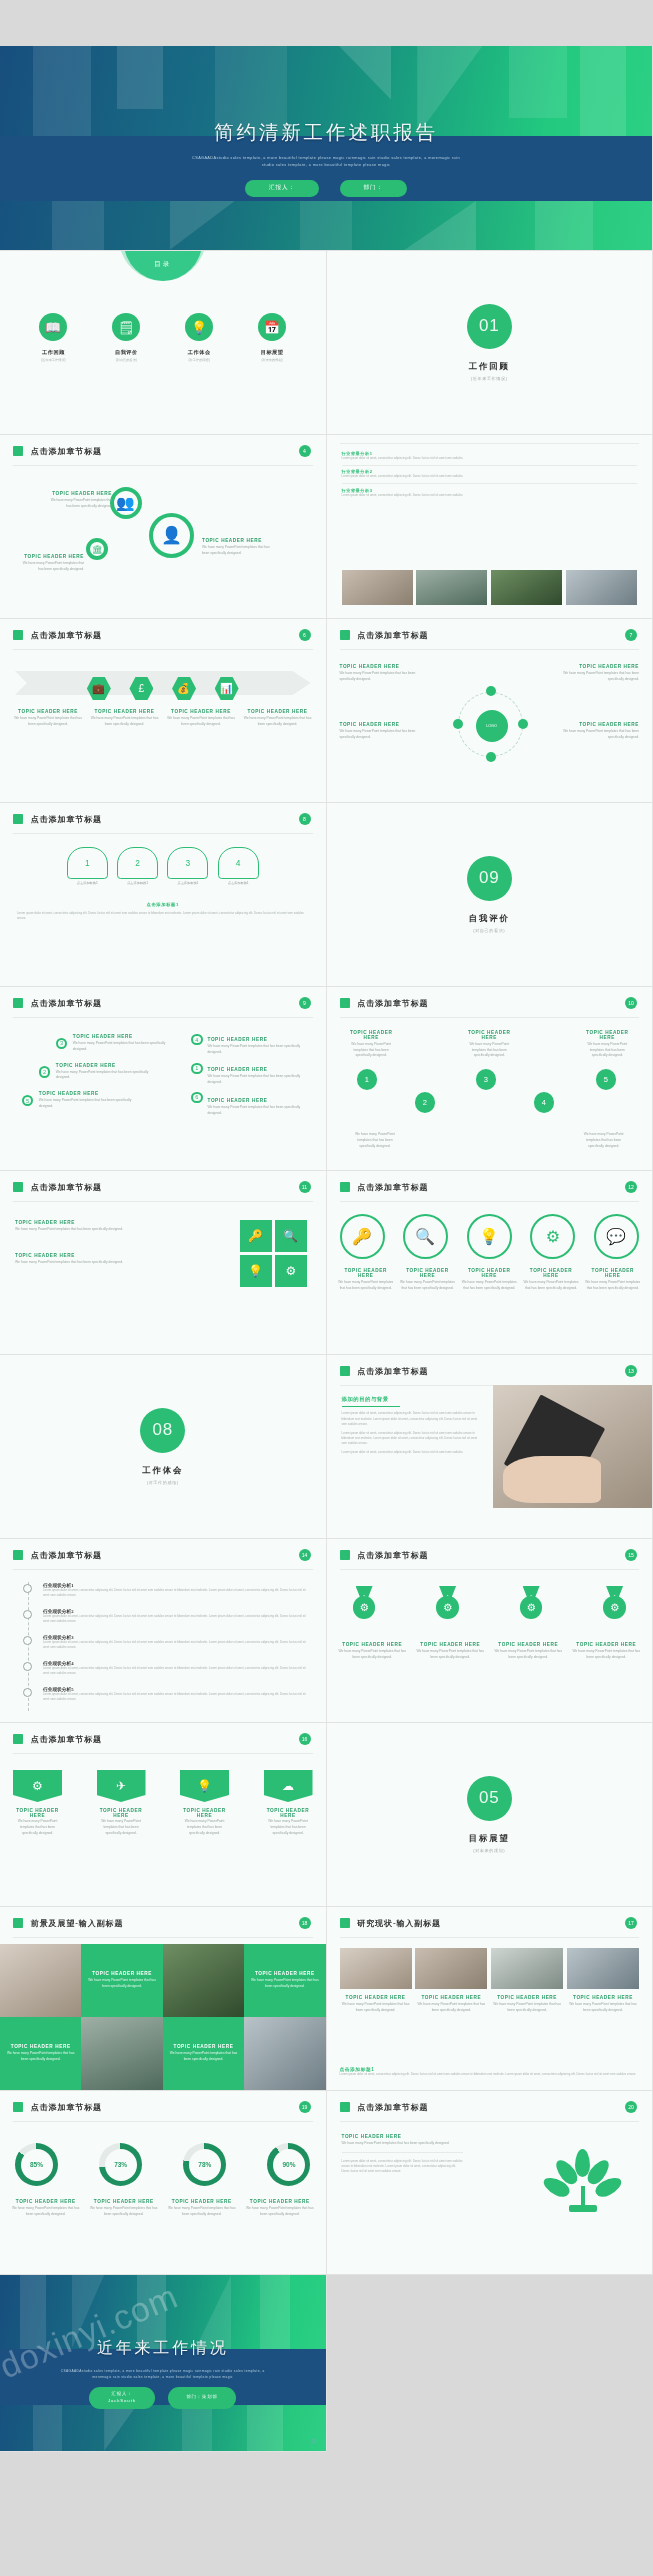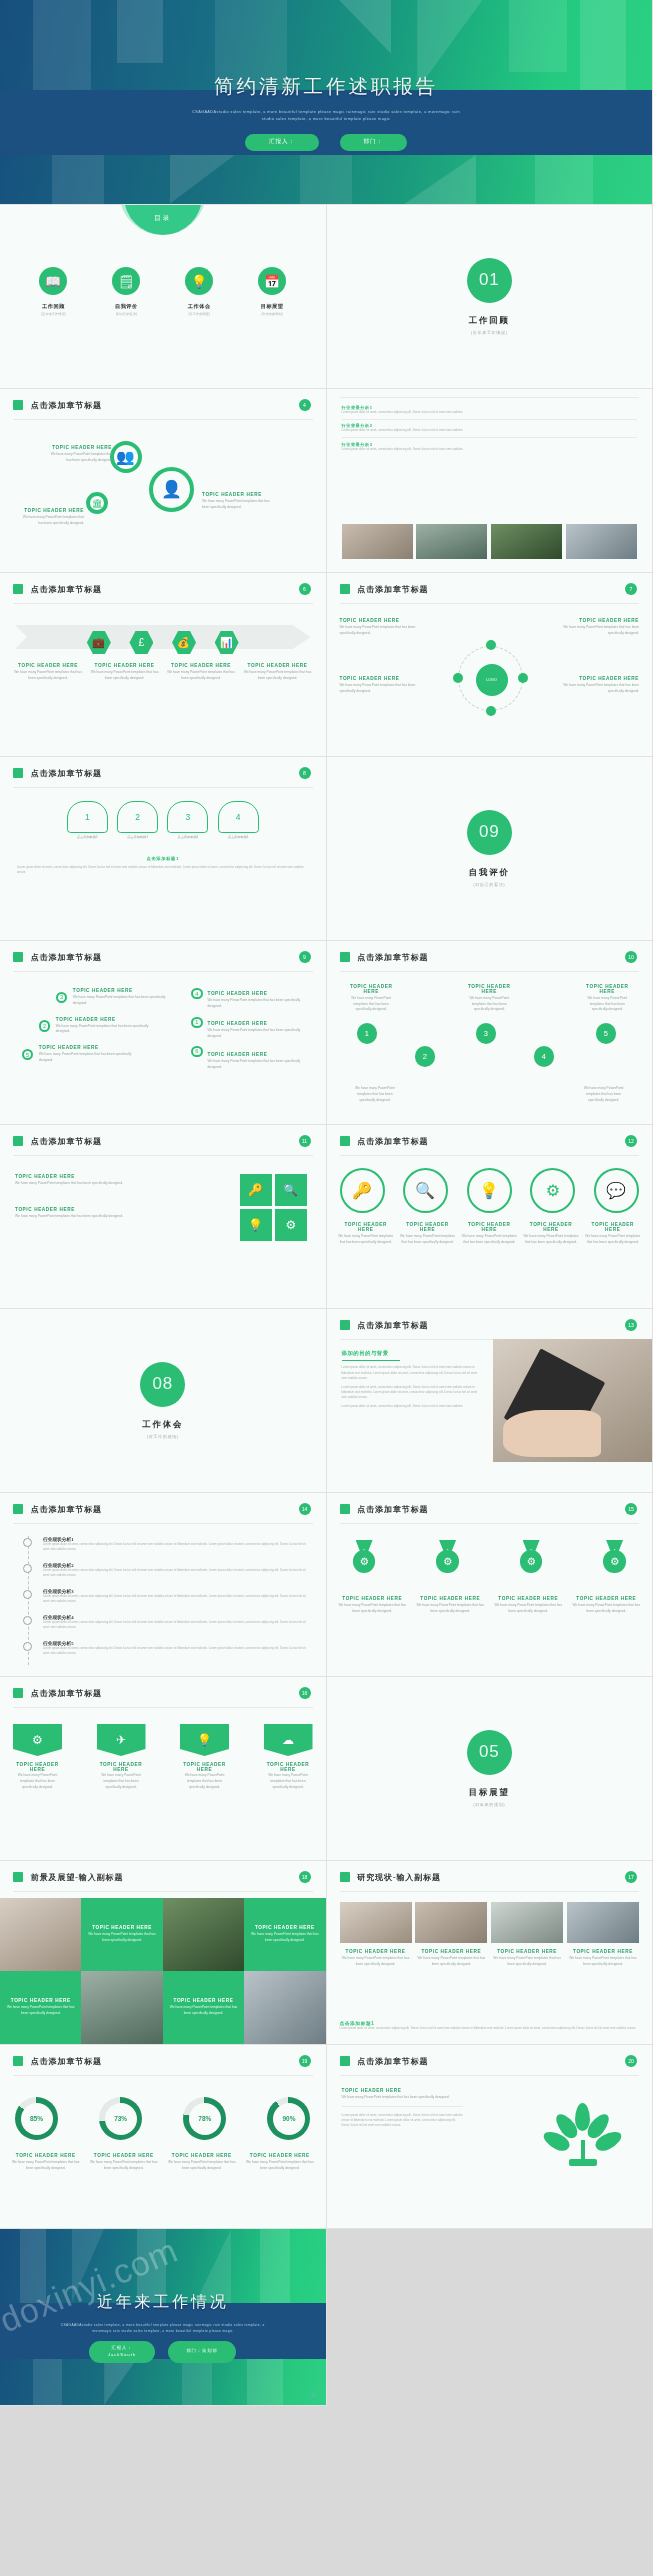--- a/index.html
+++ b/index.html
@@ -7,21 +7,21 @@
     width: 653px; margin: 0 auto; background: #d9d9d9;
     font-family: "Liberation Sans", "DejaVu Sans", sans-serif;
   }
   .deck { width:653px; }
   .row { display:flex; width:653px; }
   .slide {
     width:327px; height:184px; background:#f7fbf9;
     position:relative; overflow:hidden;
     border-right:0.9px solid #e2e2e2; border-bottom:0.9px solid #e2e2e2;
   }
-  .slide.full { width:653px; height:205px; }
+  .slide.full { width:653px; height:205px;margin-top:46px; }
   .slide.last { width:327px; height:177px; }
 
   
   .cover-bg { position:absolute; inset:0; background:#1b5080; }
   .band-top { position:absolute; left:0; right:0; top:0; height:44%;
     background:linear-gradient(100deg,#174e7d 0%,#186d84 32%,#18977f 58%,#22c97f 84%,#2bd083 100%); }
   .band-bot { position:absolute; left:0; right:0; bottom:0; height:24%;
     background:linear-gradient(100deg,#17527f 0%,#18707f 34%,#1a9b7d 62%,#28c97f 88%,#2ed086 100%); }
   .band-mid { position:absolute; left:0; right:0; top:44%; bottom:24%; background:#1b5080; }
   .tri { position:absolute; opacity:.16; background:#ffffff; }

